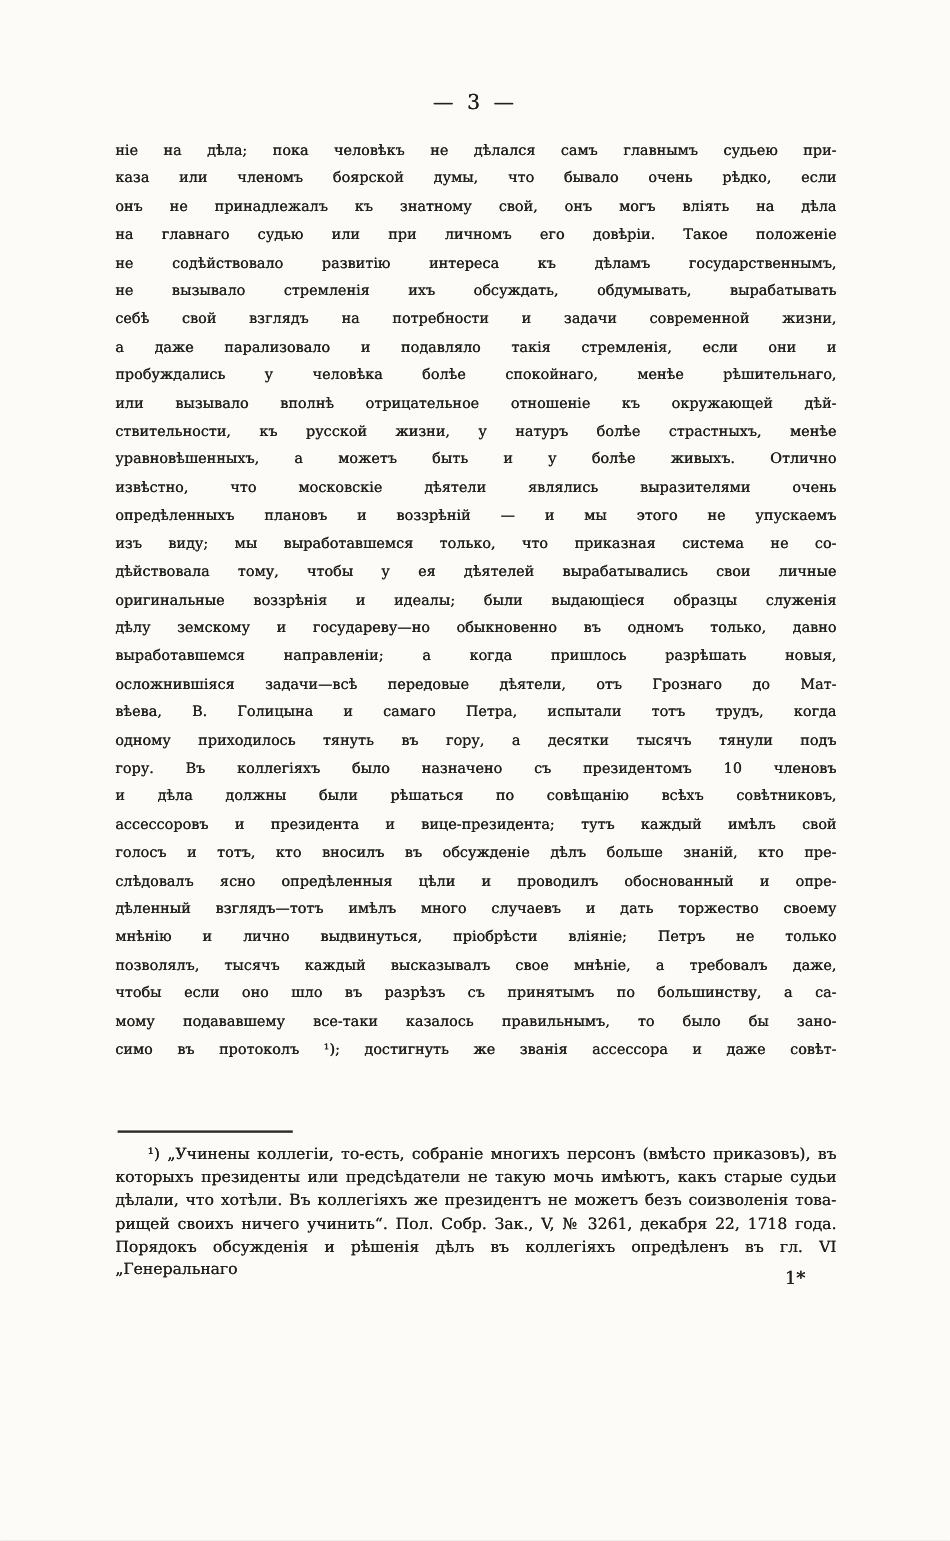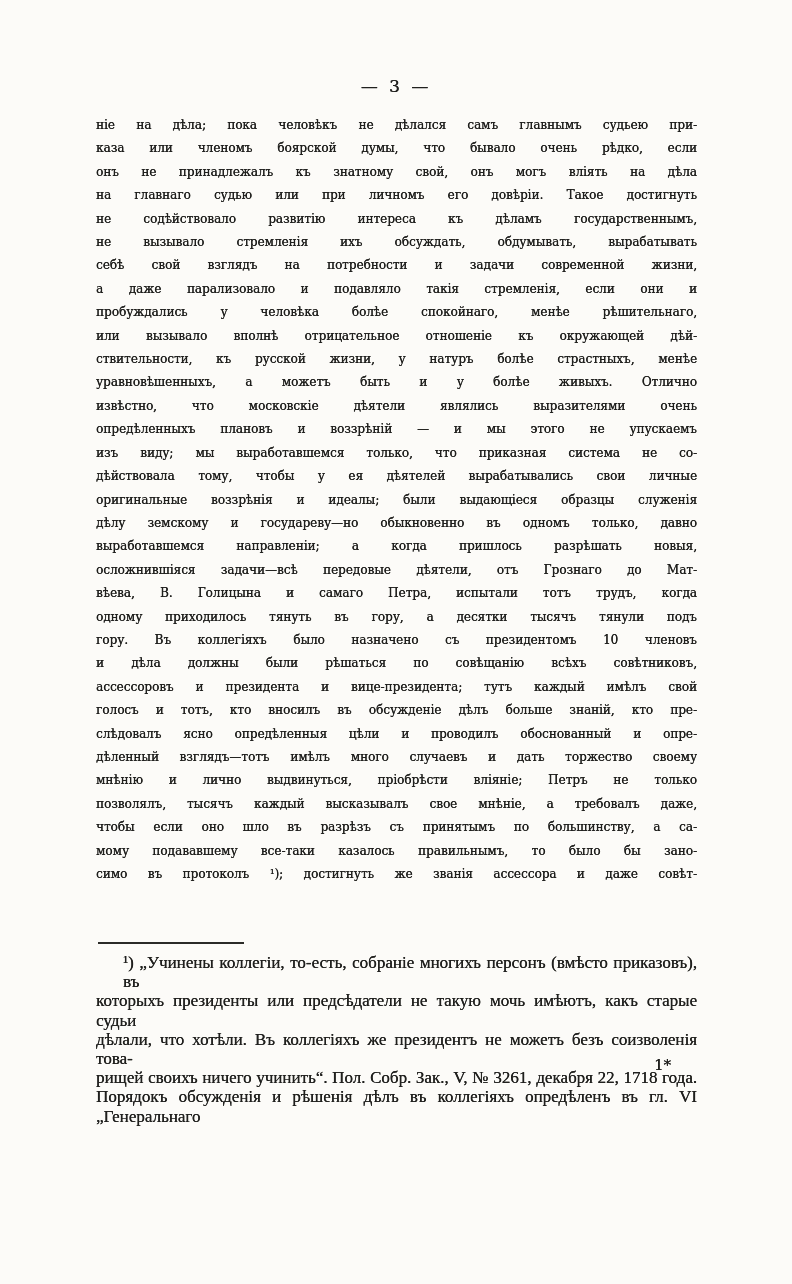--- a/index.html
+++ b/index.html
@@ -47,24 +47,23 @@
     top: 942px;
     left: 98px;
     width: 146px;
     border-top: 2px solid #2b2b28;
   }
   .footnote {
     position: absolute;
     top: 953px;
     left: 96px;
     width: 601px;
-    font-size: 17px;
+    font-size: 13px;
     line-height: 19.2px;
     text-shadow: 0.2px 0 0 currentColor;
-    font-family: Liberation Serif, serif;
   }
   .footnote .line {
     text-align: justify;
     text-align-last: justify;
     overflow: hidden;
   }
   .footnote .line:first-child {
     padding-left: 27px;
   }
   .signature {
@@ -81,21 +80,21 @@
 <body>
 
 <div class="page">
 
   <div class="header">—  3  —</div>
 
   <div class="body-text">
       <div class="line">ніе на дѣла; пока человѣкъ не дѣлался самъ главнымъ судьею при-</div>
       <div class="line">каза или членомъ боярской думы, что бывало очень рѣдко, если</div>
       <div class="line">онъ не принадлежалъ къ знатному свой, онъ могъ вліять на дѣла</div>
-      <div class="line">на главнаго судью или при личномъ его довѣріи. Такое достигнуть</div>
+      <div class="line">на главнаго судью или при личномъ его довѣріи. Такое положеніе</div>
       <div class="line">не содѣйствовало развитію интереса къ дѣламъ государственнымъ,</div>
       <div class="line">не вызывало стремленія ихъ обсуждать, обдумывать, вырабатывать</div>
       <div class="line">себѣ свой взглядъ на потребности и задачи современной жизни,</div>
       <div class="line">а даже парализовало и подавляло такія стремленія, если они и</div>
       <div class="line">пробуждались у человѣка болѣе спокойнаго, менѣе рѣшительнаго,</div>
       <div class="line">или вызывало вполнѣ отрицательное отношеніе къ окружающей дѣй-</div>
       <div class="line">ствительности, къ русской жизни, у натуръ болѣе страстныхъ, менѣе</div>
       <div class="line">уравновѣшенныхъ, а можетъ быть и у болѣе живыхъ. Отлично</div>
       <div class="line">извѣстно, что московскіе дѣятели являлись выразителями очень</div>
       <div class="line">опредѣленныхъ плановъ и воззрѣній — и мы этого не упускаемъ</div>

